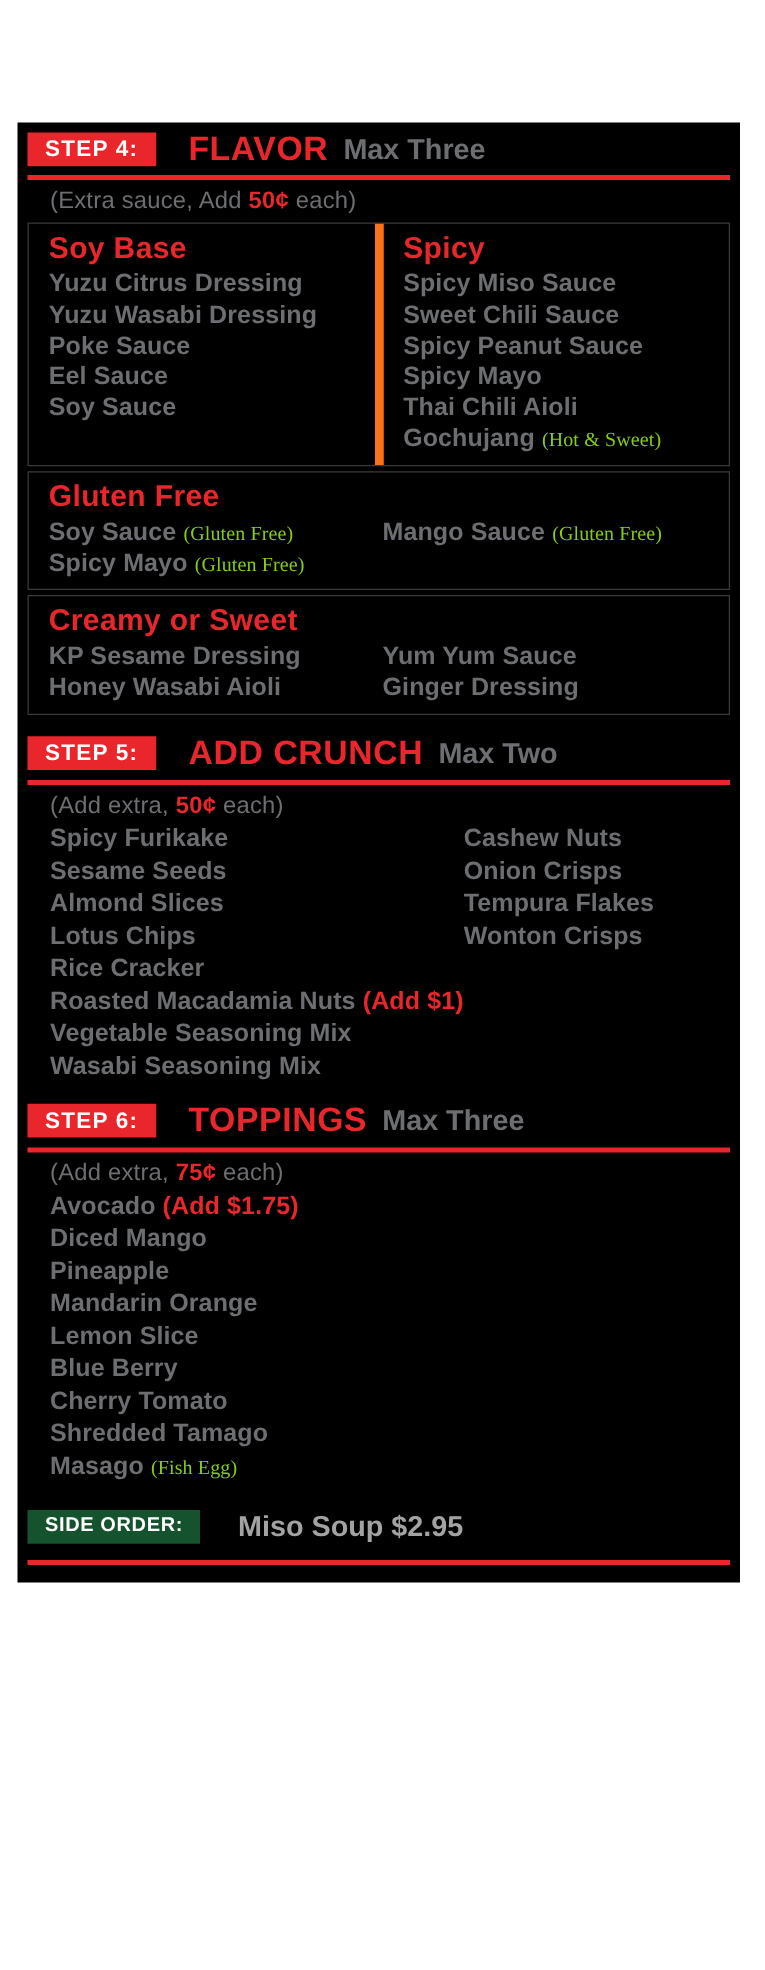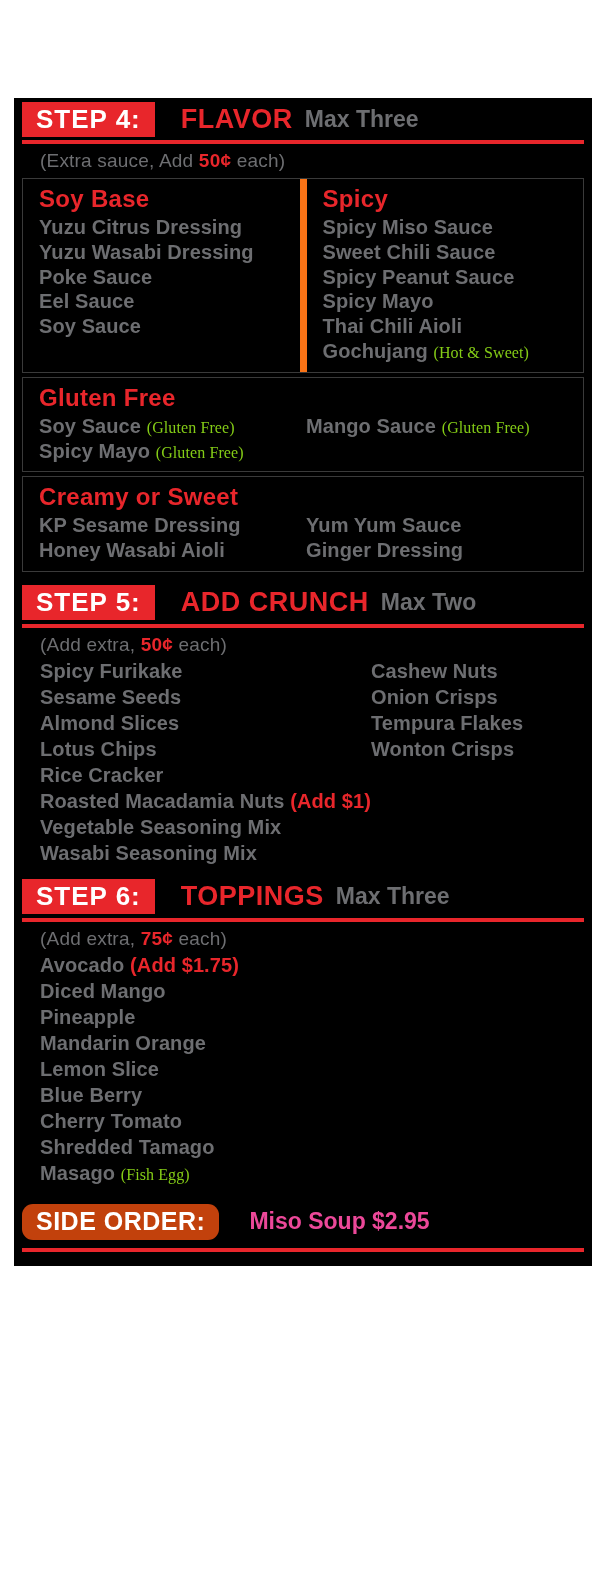--- a/index.html
+++ b/index.html
@@ -36,21 +36,21 @@
     position: relative;
     display: flex;
     align-items: center;
     height: 42px;
     border-bottom: 4px solid #e8262b;
     margin: 0 8px;
   }
   .step-tag {
     background: #e8262b;
     color: #ffffff;
-    font-size: 26px;
+    font-size: 18px;
     font-weight: bold;
     letter-spacing: 1px;
     padding: 4px 14px 5px 14px;
     line-height: 1;
     white-space: nowrap;
   }
   .step-title {
     color: #e8262b;
     font-size: 27px;
     font-weight: bold;
@@ -131,31 +131,30 @@
   .twocol .item { line-height: 1.3; }
 
   
   .side {
     display: flex;
     align-items: center;
     margin: 16px 8px 0 8px;
     height: 40px;
   }
   .side-tag {
-    background: #c2410c;
+    background: #14532d;
     color: #ffffff;
-    font-size: 25px;
+    font-size: 16px;
     font-weight: bold;
     letter-spacing: 0.5px;
     padding: 5px 14px 6px 14px;
     line-height: 1;
-    border-radius: 11px;
   }
   .side-text {
-    color: #ec4899;
+    color: #a3a3a3;
     font-size: 23px;
     font-weight: bold;
     margin-left: 30px;
   }
   .redline {
     height: 4px;
     background: #e8262b;
     margin: 6px 8px 0 8px;
   }
   .gap { height: 10px; }

